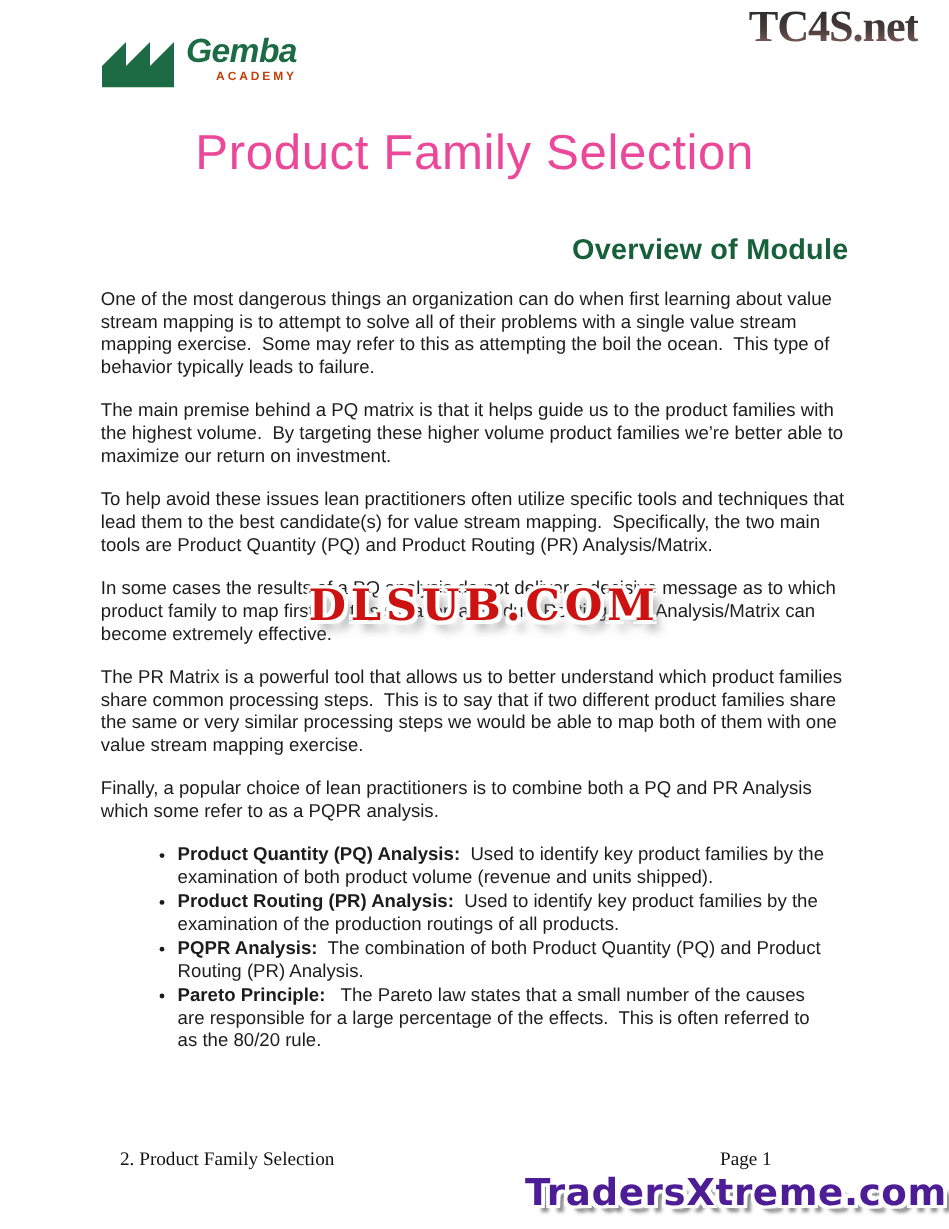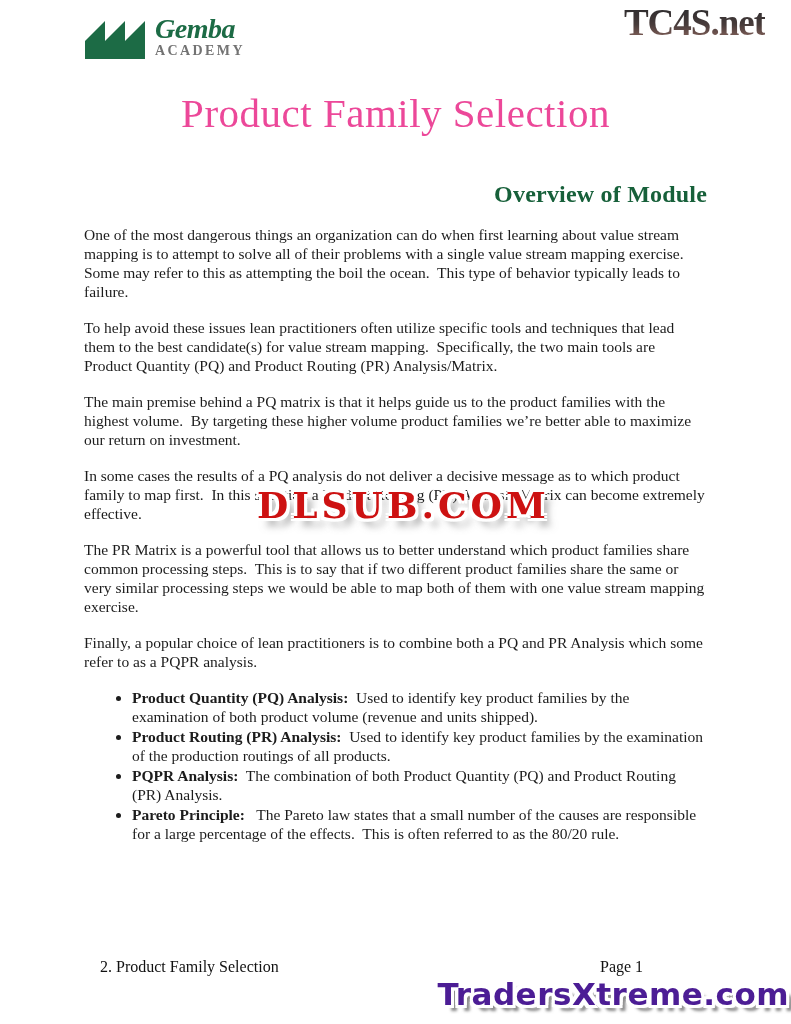--- a/index.html
+++ b/index.html
@@ -1,33 +1,33 @@
 <!DOCTYPE html>
 <html><head>
 <meta charset="utf-8">
 <style>
   html,body { margin:0; padding:0; background:#ffffff; }
   .page {
     position:relative; width:791px; height:1024px; margin:0 auto;
     background:#ffffff; overflow:hidden;
     font-family:"Liberation Sans", sans-serif; color:#1c1c1c;
   }
-  .content { padding:12px 84px 0 84px;font-family:Liberation Serif, serif; }
+  .content { padding:26px 84px 0 84px; }
 
   
   .logo-row { display:flex; align-items:flex-end; gap:9px; height:47px; }
   .factory-icon svg { display:block; }
   .logo-text { display:flex; flex-direction:column; justify-content:flex-end; }
   .logo-name {
     font-size:28px; font-weight:bold; font-style:italic;
     color:#1c6b45; line-height:26px; letter-spacing:-0.5px;
   }
   .logo-sub {
-    font-size:14px; font-weight:bold; color:#737373;
-    letter-spacing:2.4px; line-height:17px;
+    font-size:10px; font-weight:bold; color:#c2410c;
+    letter-spacing:2.4px; line-height:17px;text-align:right;
   }
 
   
   .title {
     text-align:center; font-weight:400; font-size:41px; line-height:48px;
     margin:30px 0 0 0; color:#ec4899; letter-spacing:0.5px;
   }
 
   
   .section-heading {
@@ -35,21 +35,21 @@
     margin:44px 0 17px 0; letter-spacing:0.2px;text-align:right;
   }
   .section-heading.key-terms { margin:26px 0 22px 0; }
 
   
   p.body {
     font-size:15.5px; line-height:19px; margin:0 0 17px 0;
     white-space:pre-wrap; color:#1c1c1c;
   }
 
-  ul.terms { margin:0; padding:0 0 0 48px; }
+  ul.terms { margin:16px; padding:0 0 0 48px; }
   ul.terms li {
     font-size:15.5px; line-height:19px; white-space:pre-wrap;
     margin:0 0 1px 0;
   }
   ul.terms .term { font-weight:bold; }
 
   
   .footer-left, .footer-page {
     position:absolute; top:958px;
     font-family:"Liberation Serif", serif; font-size:16px; color:#111;
@@ -103,22 +103,22 @@
         <span class="logo-name">Gemba</span>
         <span class="logo-sub">ACADEMY</span>
       </span>
     </div>
 
     <h1 class="title">Product Family Selection</h1>
 
     <h2 class="section-heading">Overview of Module</h2>
 
     <p class="body">One of the most dangerous things an organization can do when first learning about value stream mapping is to attempt to solve all of their problems with a single value stream mapping exercise.  Some may refer to this as attempting the boil the ocean.  This type of behavior typically leads to failure.</p>
+    <p class="body">The main premise behind a PQ matrix is that it helps guide us to the product families with the highest volume.  By targeting these higher volume product families we’re better able to maximize our return on investment.</p>
     <p class="body">To help avoid these issues lean practitioners often utilize specific tools and techniques that lead them to the best candidate(s) for value stream mapping.  Specifically, the two main tools are Product Quantity (PQ) and Product Routing (PR) Analysis/Matrix.</p>
-    <p class="body">The main premise behind a PQ matrix is that it helps guide us to the product families with the highest volume.  By targeting these higher volume product families we’re better able to maximize our return on investment.</p>
     <p class="body">In some cases the results of a PQ analysis do not deliver a decisive message as to which product family to map first.  In this situation a Product Routing (PR) Analysis/Matrix can become extremely effective.</p>
     <p class="body">The PR Matrix is a powerful tool that allows us to better understand which product families share common processing steps.  This is to say that if two different product families share the same or very similar processing steps we would be able to map both of them with one value stream mapping exercise.</p>
     <p class="body">Finally, a popular choice of lean practitioners is to combine both a PQ and PR Analysis which some refer to as a PQPR analysis.</p>
 
 
     <ul class="terms">
       <li><span class="term">Product Quantity (PQ) Analysis:</span><span>  Used to identify key product families by the examination of both product volume (revenue and units shipped).</span></li>
       <li><span class="term">Product Routing (PR) Analysis:</span><span>  Used to identify key product families by the examination of the production routings of all products.</span></li>
       <li><span class="term">PQPR Analysis:</span><span>  The combination of both Product Quantity (PQ) and Product Routing (PR) Analysis.</span></li>
       <li><span class="term">Pareto Principle:</span><span>   The Pareto law states that a small number of the causes are responsible for a large percentage of the effects.  This is often referred to as the 80/20 rule.</span></li>

